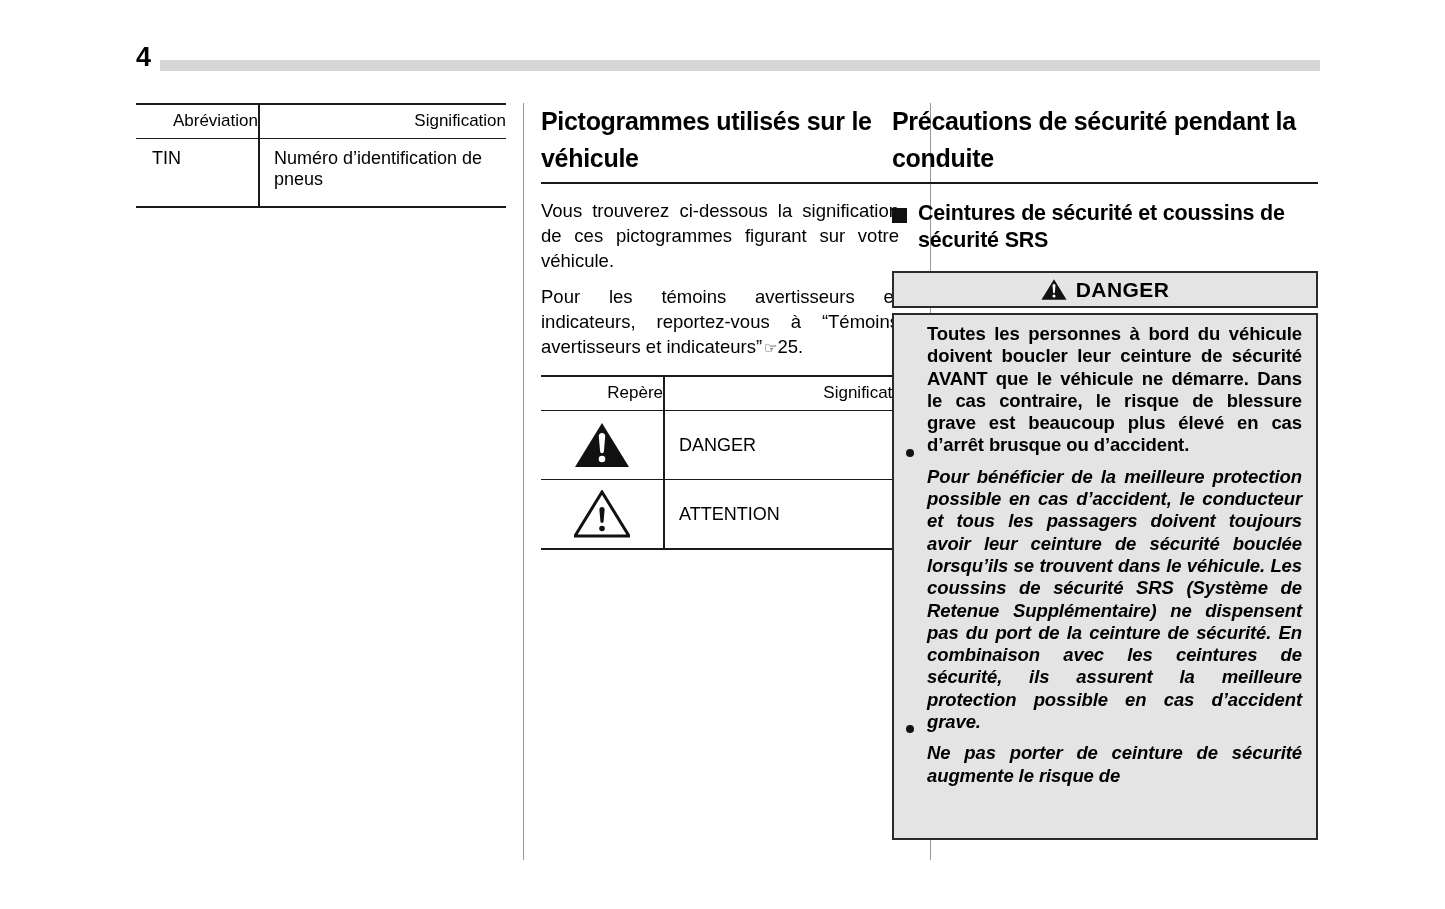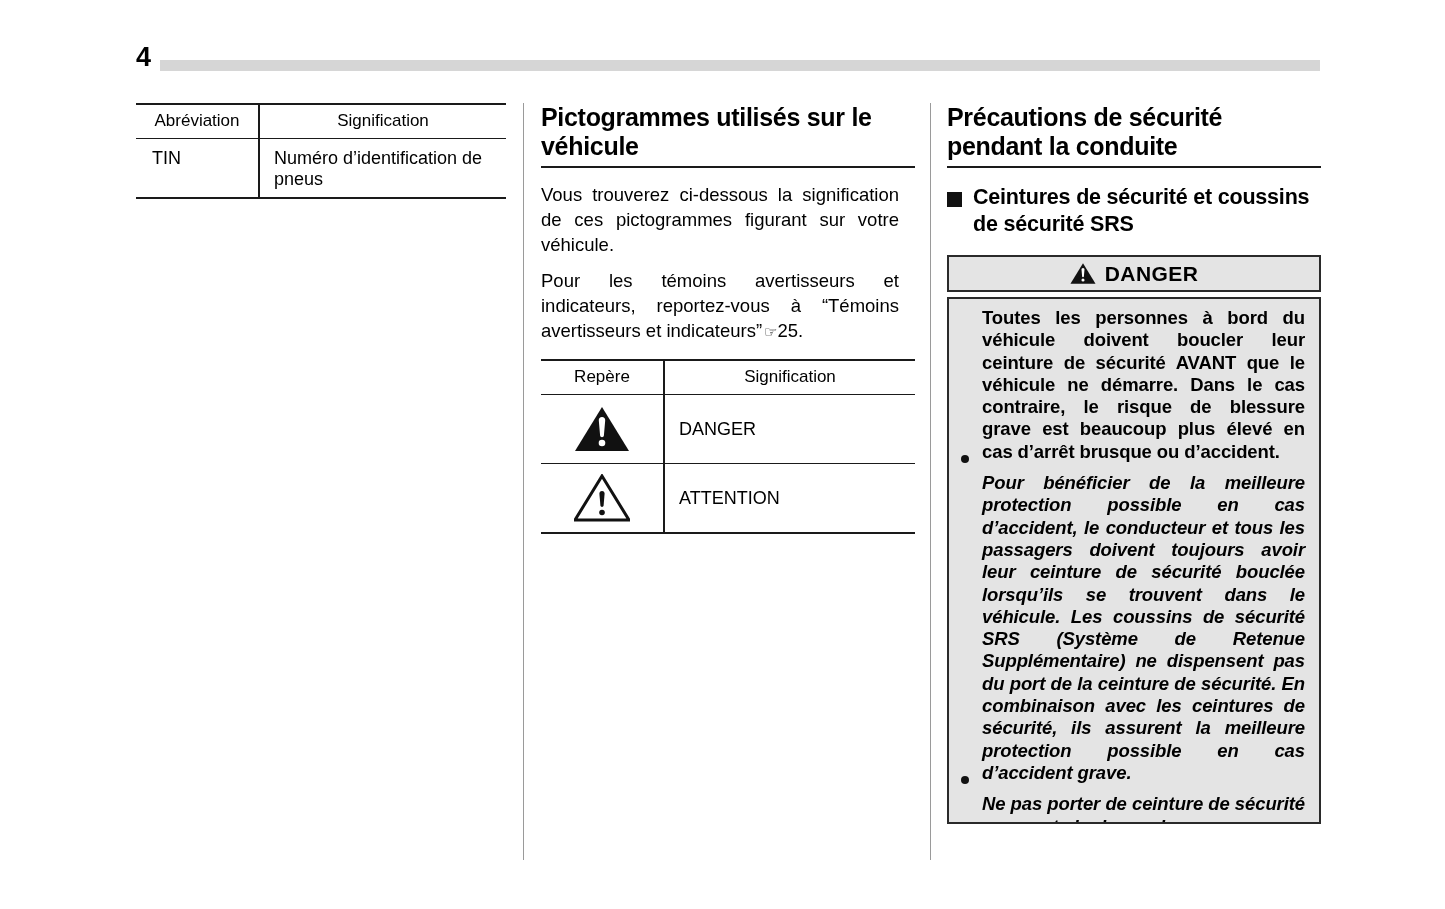--- a/index.html
+++ b/index.html
@@ -49,21 +49,21 @@
     top: 0;
     width: 1445px;
     height: 909px;
   }
   .col {
     position: absolute;
     top: 103px;
   }
   .col-left  { left: 136px; width: 370px; }
   .col-mid   { left: 541px; width: 374px; }
-  .col-right { left: 947px; width: 374px; }
+  .col-right { left: 892px; width: 426px; }
 
   .col-divider {
     position: absolute;
     top: 103px;
     width: 1px;
     height: 757px;
     background: #9a9a9a;
   }
   .col-divider.d1 { left: 523px; }
   .col-divider.d2 { left: 930px; }
@@ -77,21 +77,21 @@
   .ref-table th,
   .ref-table td {
     padding: 6px 0 6px 0;
     font-weight: normal;
     vertical-align: top;
     text-align: left;
   }
   .ref-table .thead-row th {
     border-top: 2px solid #1a1a1a;
     border-bottom: 1px solid #1a1a1a;
-    text-align: center;
+    text-align: right;
     font-size: 17px;
     padding: 6px 0 7px 0;
   }
   .ref-table tbody tr td {
     border-bottom: 1px solid #1a1a1a;
   }
   .ref-table tbody tr:last-child td {
     border-bottom: 2px solid #1a1a1a;
   }
   .ref-table .c1 { border-right: 2px solid #1a1a1a; }
@@ -101,21 +101,21 @@
   .tbl-abbrev td.c1 {
     font-size: 18px;
     padding-left: 16px;
     padding-top: 9px;
     padding-bottom: 9px;
   }
   .tbl-abbrev td.c2 {
     font-size: 18px;
     padding-left: 14px;
     padding-top: 9px;
-    padding-bottom: 7px;
+    padding-bottom: 16px;
     line-height: 21px;
   }
   .tbl-abbrev th.c1 { width: 122px; }
 
   
   .tbl-picto .c1 { width: 122px; }
   .tbl-picto th.c1 { width: 122px; }
   .tbl-picto td.c1 {
     text-align: center;
     padding: 10px 0 10px 0;
@@ -125,21 +125,21 @@
     font-size: 18px;
     padding-left: 14px;
     vertical-align: middle;
   }
 
   
   h2.section-title {
     margin: 0;
     font-size: 25px;
     font-weight: bold;
-    line-height: 29px;
+    line-height: 37px;
     letter-spacing: -0.3px;
     padding-bottom: 5px;
     border-bottom: 2px solid #1a1a1a;
   }
   .body-par {
     margin: 11px 16px 0 0;
     font-size: 18.5px;
     line-height: 25px;
     text-align: justify;
   }

